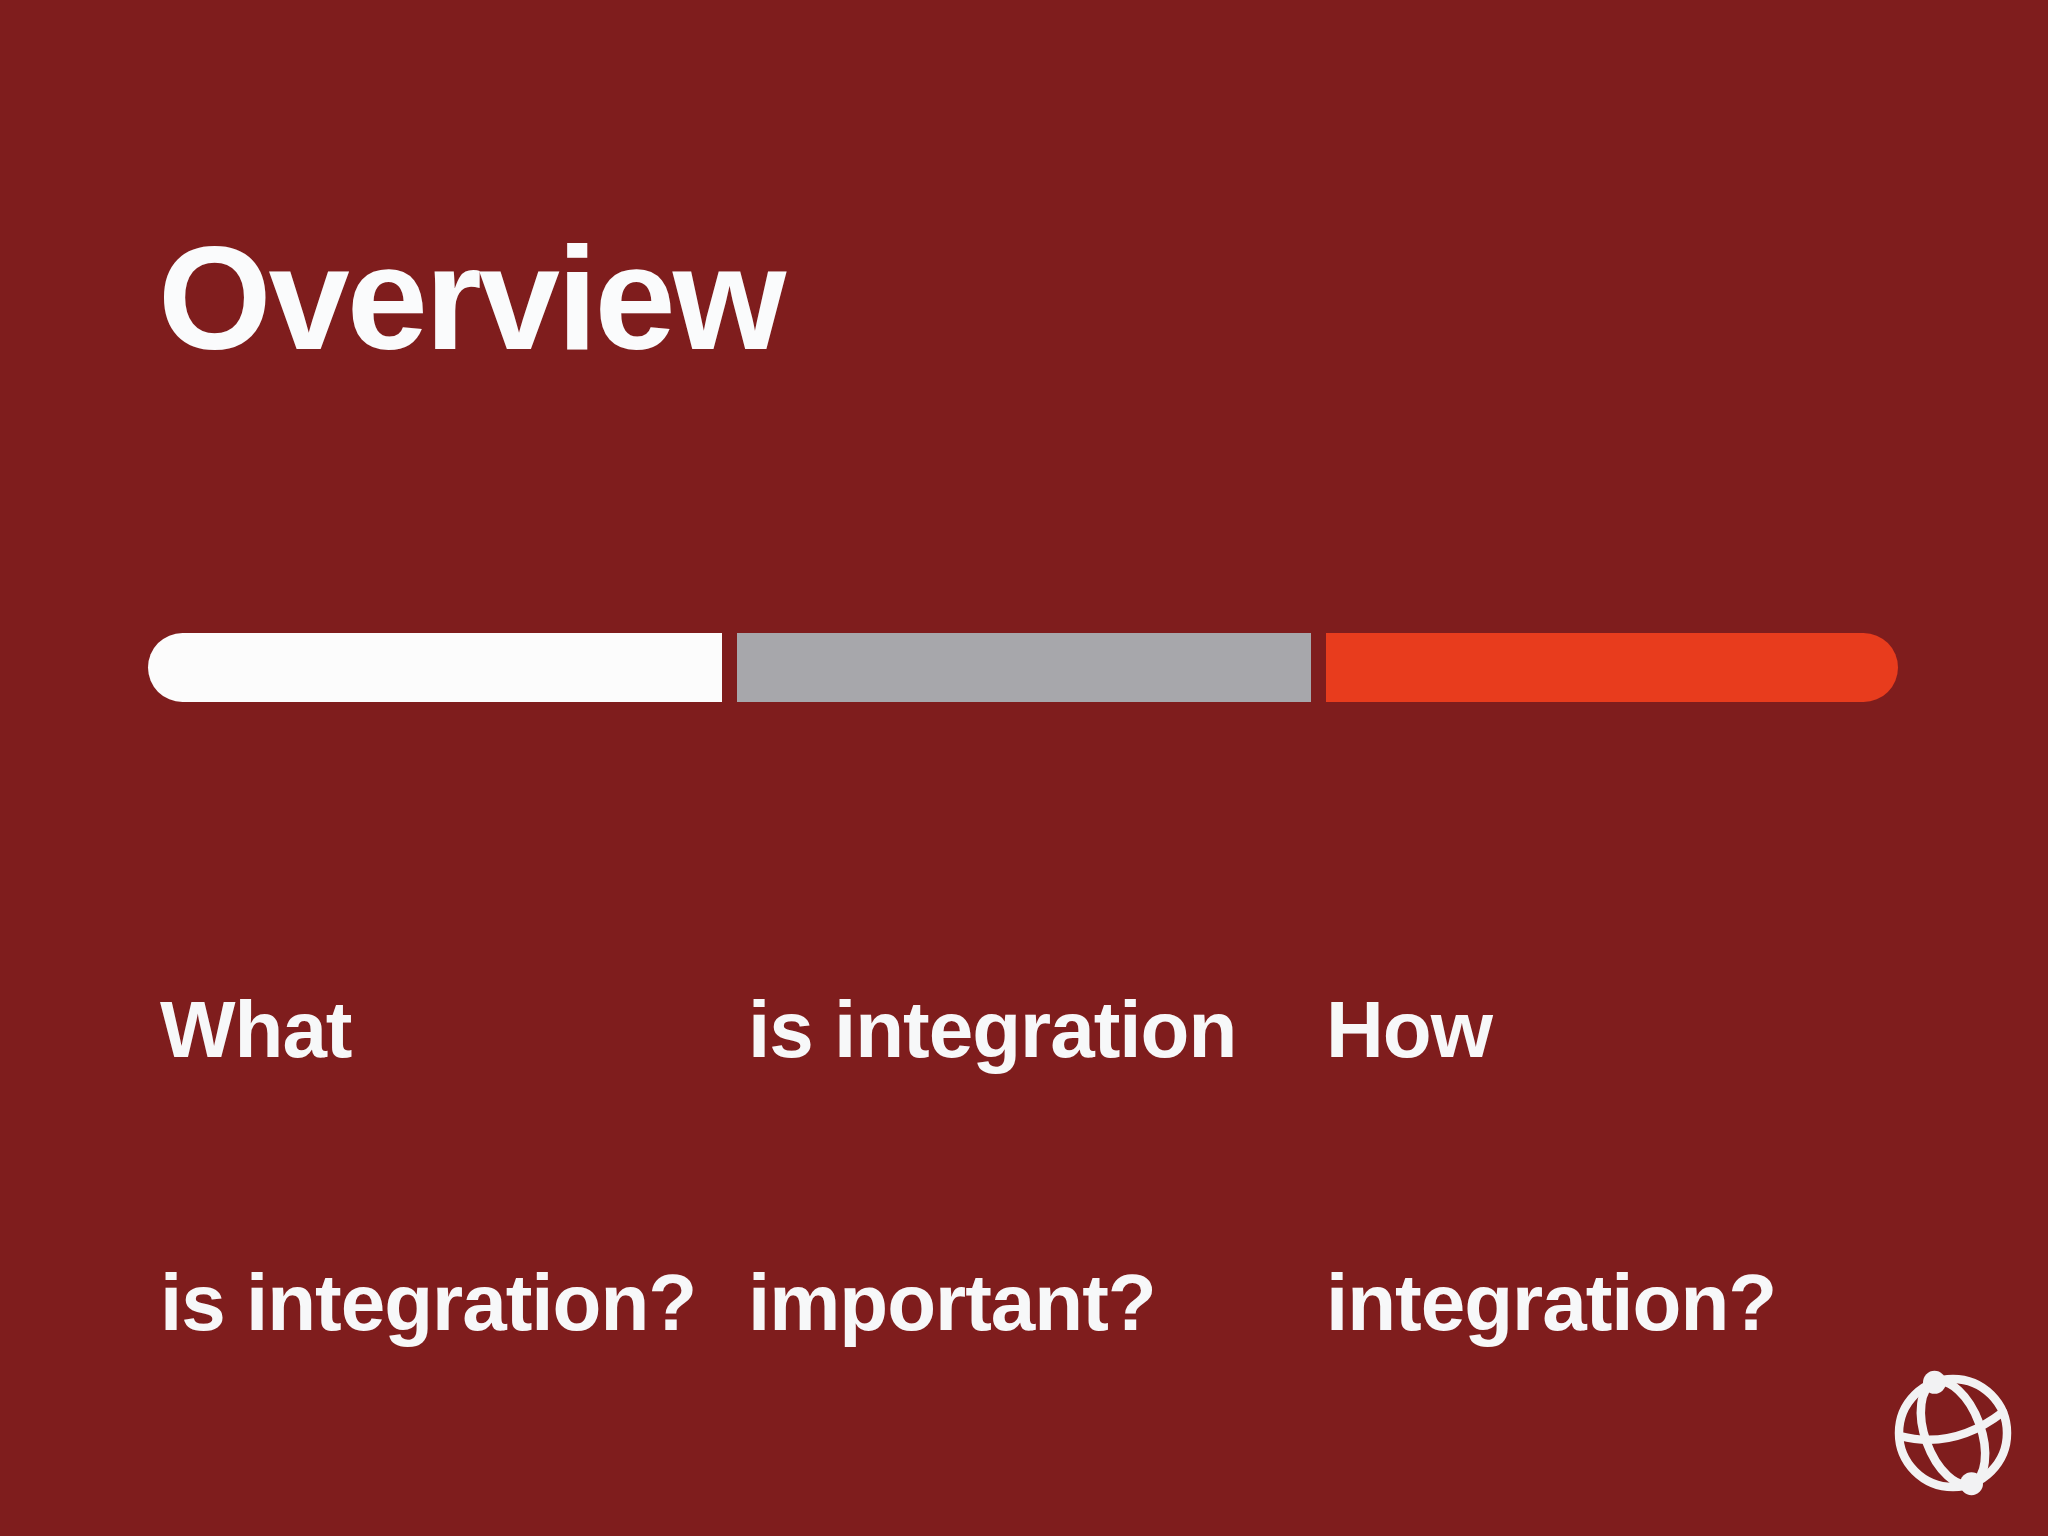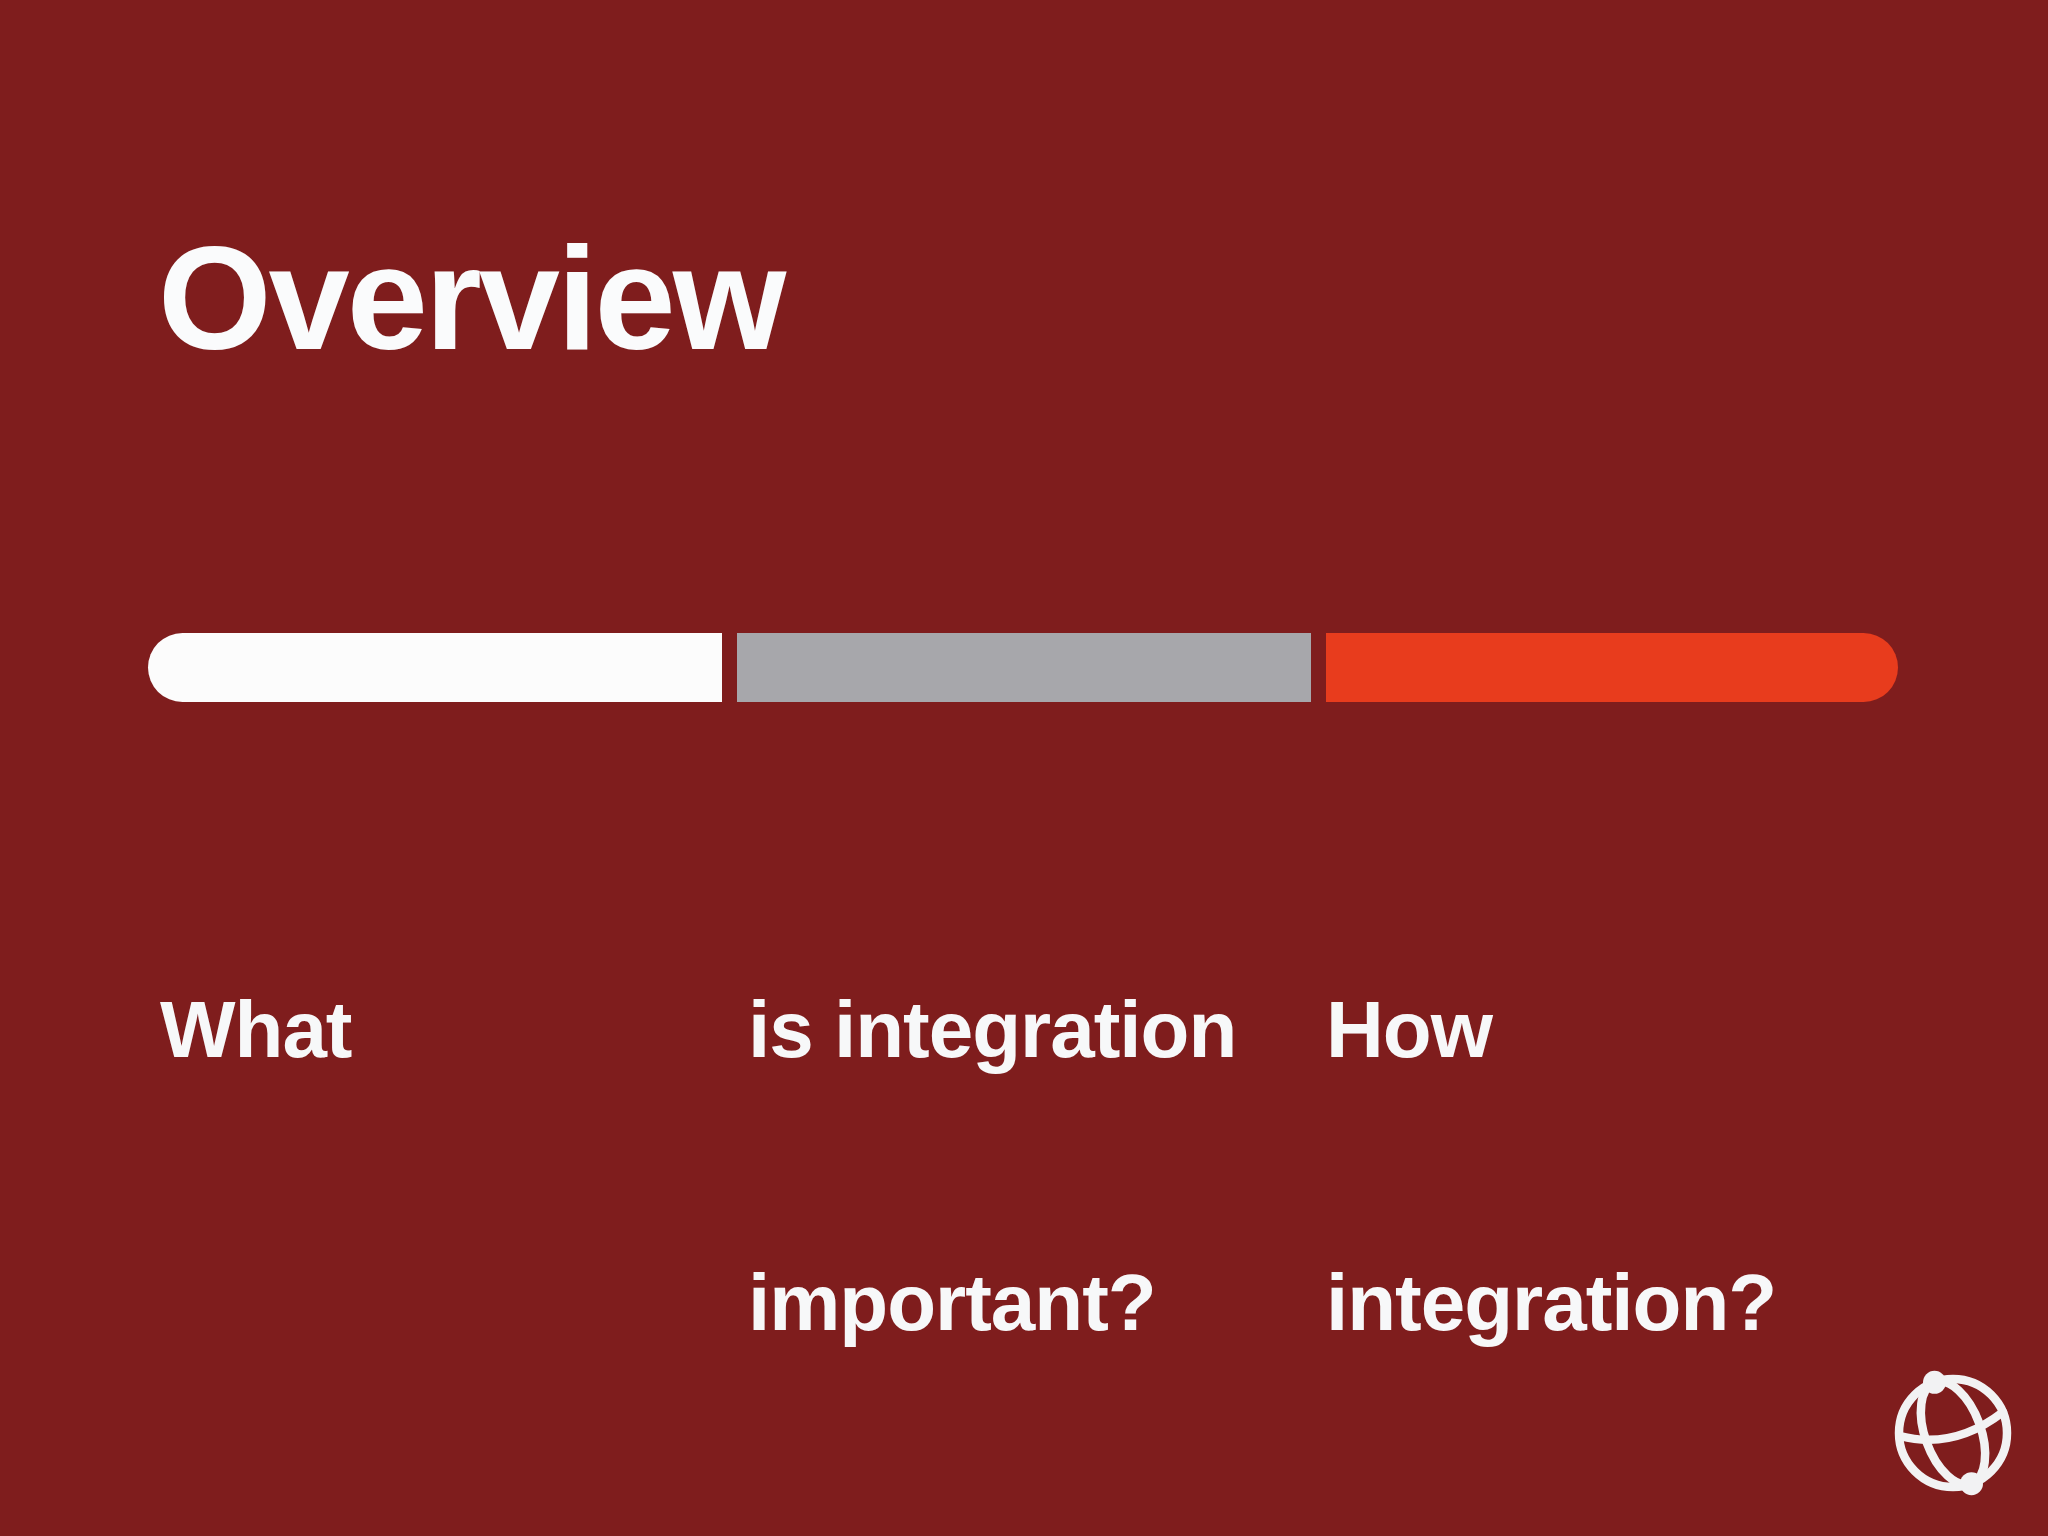--- a/index.html
+++ b/index.html
@@ -71,20 +71,21 @@
   <h1 class="slide-title" style="color: rgb(250, 251, 252);">Overview</h1>
 
   <div class="progress-bar">
     <div class="seg seg-1" style="background-color: rgb(252, 252, 252);"></div>
     <div class="seg seg-2" style="background-color: rgb(167, 167, 171);"></div>
     <div class="seg seg-3" style="background-color: rgb(232, 60, 29);"></div>
   </div>
 
   <div class="question question-1" style="color: rgb(247, 248, 249);">
     <div>What</div>
+    <div>is integration?</div>
   </div>
 
   <div class="question question-2" style="color: rgb(247, 248, 249);">
     <div>is integration</div>
     <div>important?</div>
   </div>
 
   <div class="question question-3" style="color: rgb(247, 248, 249);">
     <div>How</div>
     <div>integration?</div>

